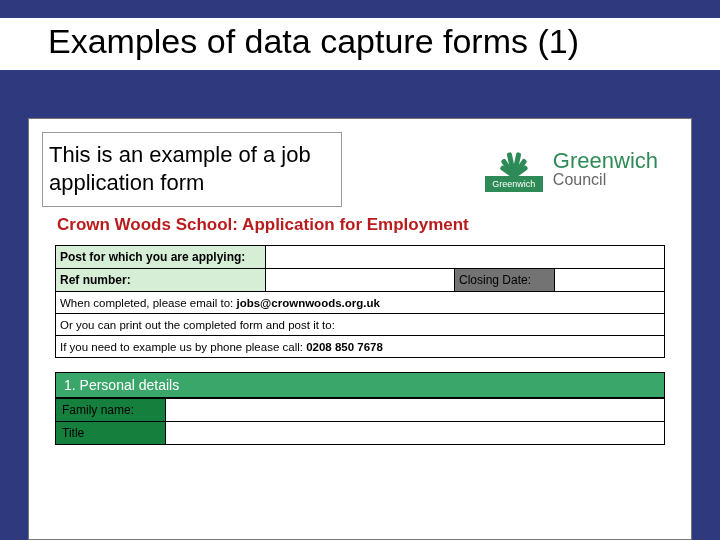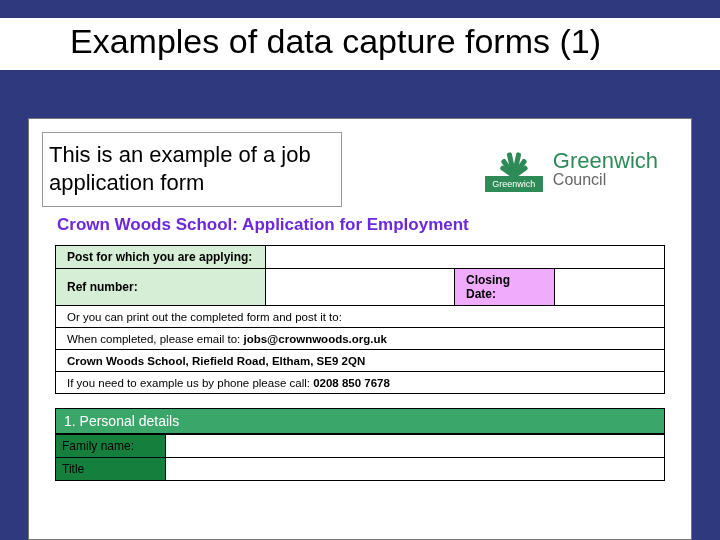--- a/index.html
+++ b/index.html
@@ -9,21 +9,20 @@
     font-family: Arial, Helvetica, sans-serif;
     position: relative;
     overflow: hidden;
   }
   .title-area {
     position: absolute;
     left: 48px; right: 40px; top: 22px;
     color: #000;
     font-size: 34px;
     font-weight: 400;
-    margin-left: 22px;
   }
   .title-band {
     position: absolute;
     left: 0; right: 0; top: 18px; height: 52px;
     background: #fff;
   }
   .content-panel {
     position: absolute;
     left: 28px; right: 28px; top: 118px; bottom: 0;
     background: #fff;
@@ -69,33 +68,33 @@
   .logo-mark .bar {
     width: 58px; height: 16px; background: #2e8b57;
     color: #fff; font-size: 9px; text-align: center; line-height: 16px;
   }
   .logo-text { line-height: 1.05; }
   .logo-text .l1 { font-size: 22px; color: #2e8b57; font-weight: 400; }
   .logo-text .l2 { font-size: 16px; color: #666; font-weight: 400; }
 
   .form-area { margin-top: 82px; }
   .form-title {
-    font-size: 17px; font-weight: 700; color: #6d28d9;
+    font-size: 17px; font-weight: 700; color: #b91c1c;
     margin: 12px 0 10px 2px;
   }
   table.form {
     width: 100%; border-collapse: collapse; table-layout: fixed;
     font-size: 12px;
   }
   table.form td {
-    border: 1px solid #000; padding: 4px 11px; vertical-align: middle;
+    border: 1px solid #000; padding: 4px 4px; vertical-align: middle;
     height: 22px;
   }
   td.lbl-green { background: #d6eed6; font-weight: 700; }
-  td.lbl-green-n { background: #f0abfc; font-weight: 700; }
+  td.lbl-green-n { background: #737373; font-weight: 400; }
   td.instr { background: #fff; font-size: 11.5px; padding: 3px 6px; }
   td.instr b { font-weight: 700; }
 
   .section-bar {
     margin-top: 14px;
     width: 100%; border-collapse: collapse; border-radius: 12px;
   }
   .section-bar td {
     border: 1px solid #000; background: #3aa66a; color: #fff;
     font-size: 14px; font-weight: 400; padding: 4px 8px;
@@ -130,29 +129,26 @@
         <td class="lbl-green">Post for which you are applying:</td>
         <td colspan="3"></td>
       </tr>
       <tr>
         <td class="lbl-green">Ref number:</td>
         <td></td>
         <td class="lbl-green-n">Closing Date:</td>
         <td></td>
       </tr>
       <tr>
-            <td class="instr" colspan="4">Or you can print out the completed form and post it to:</td>
-          </tr>
-      <tr>
             <td class="instr" colspan="4">
         <span>When completed, please email to: </span><b>jobs@crownwoods.org.uk</b>
       </td>
           </tr>
       <tr>
-            <td class="instr" colspan="4"><b>Crown Woods School, Riefield Road, Eltham, SE9 2QN</b></td>
+            <td class="instr" colspan="4">Or you can print out the completed form and post it to:</td>
           </tr>
       <tr>
             <td class="instr" colspan="4">
         <span>If you need to example us by phone please call: </span><b>0208 850 7678</b>
       </td>
           </tr>
     </tbody>
       </table>
 
     <table class="section-bar">

